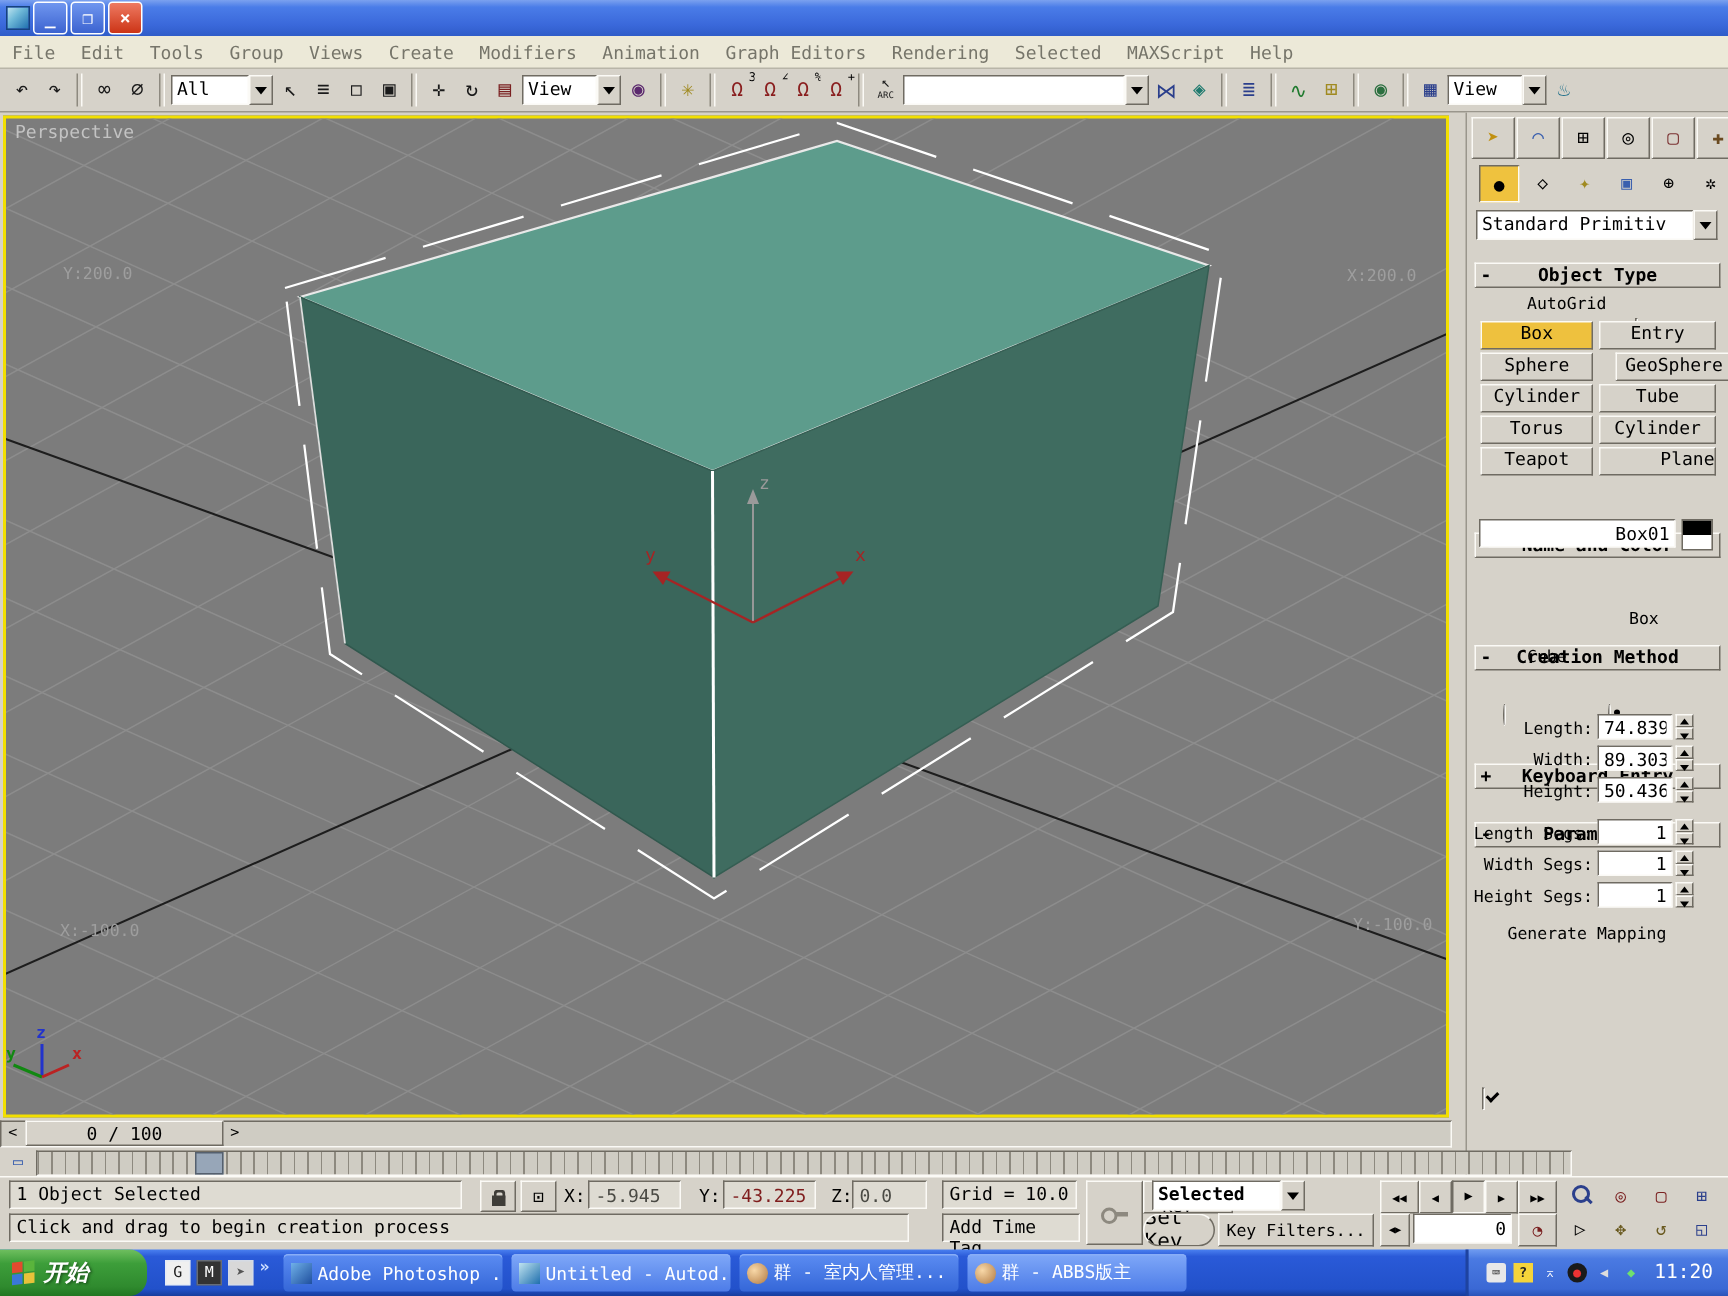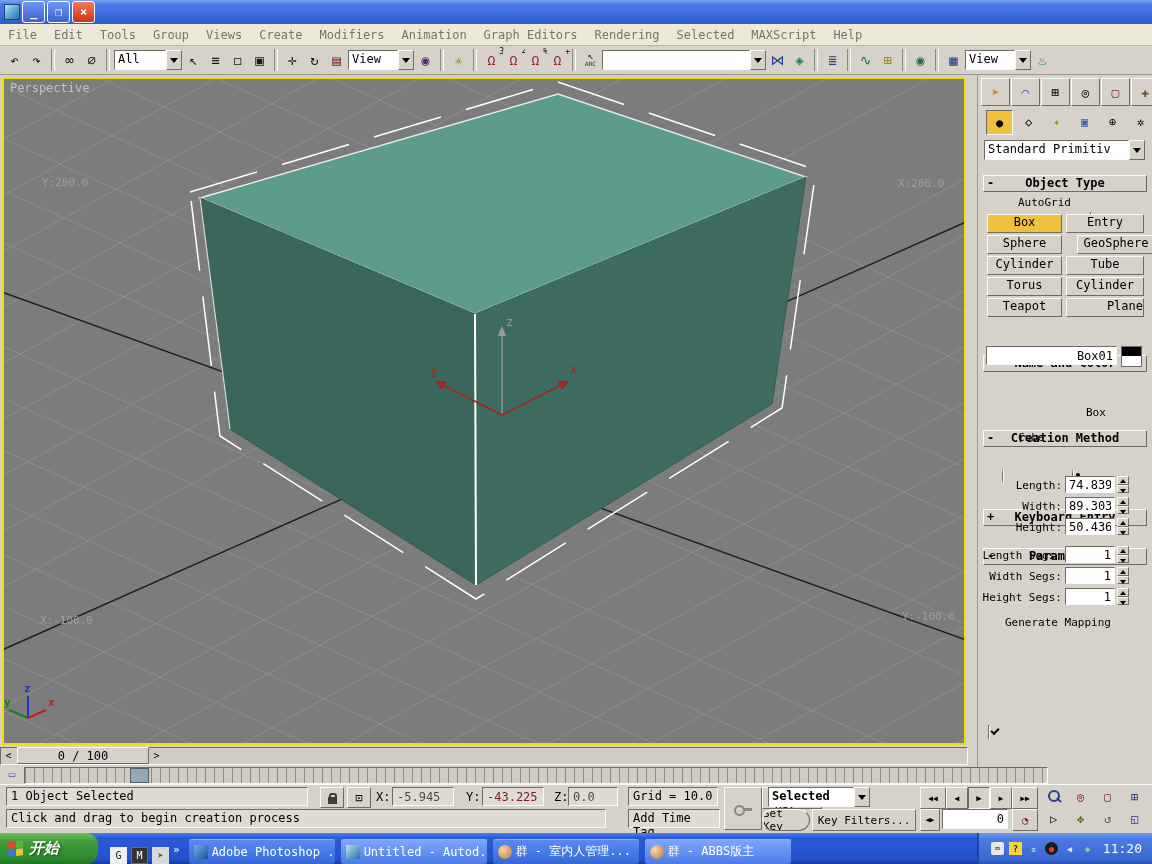--- a/index.html
+++ b/index.html
@@ -73,21 +73,21 @@
   .ic-key::before{content:"";position:absolute;left:1px;top:6px;width:7px;height:7px;border:2px solid #8d897f;border-radius:50%;}
   .ic-key::after{content:"";position:absolute;left:11px;top:9px;width:8px;height:3px;background:#8d897f;}
   .ic-mag{width:16px;height:16px;position:relative;}
   .ic-mag::before{content:"";position:absolute;left:2px;top:1px;width:8px;height:8px;border:2px solid #2b3f8c;border-radius:50%;}
   .ic-mag::after{content:"";position:absolute;left:10px;top:10px;width:6px;height:2px;background:#2b3f8c;transform:rotate(45deg);}
   .navb{width:23px;height:20px;font-size:12px;}
   
   #taskbar{left:0;top:833px;width:1152px;height:31px;
     background:linear-gradient(180deg,#3f74e8 0%,#2457d4 12%,#2050c8 80%,#17屏 100%);
     background:linear-gradient(180deg,#4a80f0 0%,#2a5ad8 15%,#2251ca 85%,#173c9c 100%);
-    display:flex;align-items:flex-end;}
+    display:flex;align-items:center;}
   #startbtn{width:98px;height:31px;border-radius:0 12px 12px 0;
     background:linear-gradient(180deg,#6fbf5f 0%,#3d9e3a 30%,#2f8a2e 80%,#227622 100%);
     display:flex;align-items:center;gap:6px;padding-left:8px;box-sizing:border-box;
     color:#fff;font-style:italic;font-weight:bold;font-size:15px;text-shadow:1px 1px 2px #1a4d1a;}
   .flag{width:15px;height:15px;display:grid;grid-template-columns:7px 7px;grid-template-rows:7px 7px;gap:1px;transform:skewY(-6deg);}
   .flag i{display:block;}
   .qlicon{width:17px;height:17px;margin:0 2px;border:1px solid #cfe0ff55;box-sizing:border-box;
     display:flex;align-items:center;justify-content:center;color:#fff;font-size:10px;}
   .task{height:25px;width:146px;margin:0 3px;border-radius:3px;display:flex;align-items:center;gap:4px;
     padding:0 5px;box-sizing:border-box;color:#fff;font-size:12px;white-space:nowrap;overflow:hidden;
@@ -423,21 +423,21 @@
   <span class="abs" style="left:466px;top:5px;font-size:12px;">Y:</span>
   <input class="abs sfld" style="left: 482px; top: 2px; width: 62px; height: 19px; color: #7f1d1d;" readonly="" value="-43.225">
   <span class="abs" style="left:554px;top:5px;font-size:12px;">Z:</span>
   <input class="abs sfld" style="left: 568px; top: 2px; width: 50px; height: 19px; color: rgb(74, 74, 68);" readonly="" value="0.0">
   <div class="abs sfld" style="left:628px;top:2px;width:90px;height:19px;">Grid = 10.0</div>
   <div class="abs sfld" style="left:628px;top:24px;width:92px;height:19px;">Add Time Tag</div>
   <span class="abs r cen" style="left:724px;top:2px;width:36px;height:41px;">
       <i class="ic-key"></i>
     </span>
   <span class="abs r cen" style="left:762px;top:2px;width:46px;height:20px;font-size:11px;overflow:hidden;padding-left:12px;">Auto Key</span>
-  <span class="abs r cen" style="left:762px;top:24px;width:46px;height:20px;font-size:11px;overflow:hidden;border-radius:11px;">Set Key</span>
+  <span class="abs r cen" style="left:762px;top:24px;width:46px;height:20px;font-size:14px;overflow:hidden;border-radius:11px;">Set Key</span>
   <span class="abs dd" style="left:768px;top:2px;font-weight:bold;">
     <span class="ddv" style="width:86px;height:20px;">Selected</span>
     <span class="ddb r"></span>
   </span>
   <span class="abs r cen" style="left:812px;top:24px;width:102px;height:20px;font-size:11px;">Key Filters...</span>
   <span class="abs r cen" style="left:920px;top:2px;width:24px;height:20px;font-size:8px;">◀◀</span>
   <span class="abs r cen" style="left:946px;top:2px;width:20px;height:20px;font-size:8px;">◀</span>
   <span class="abs r cen s" style="left:968px;top:2px;width:20px;height:20px;font-size:9px;">▶</span>
   <span class="abs r cen" style="left:990px;top:2px;width:20px;height:20px;font-size:8px;">▶</span>
   <span class="abs r cen" style="left:1012px;top:2px;width:24px;height:20px;font-size:8px;">▶▶</span>

